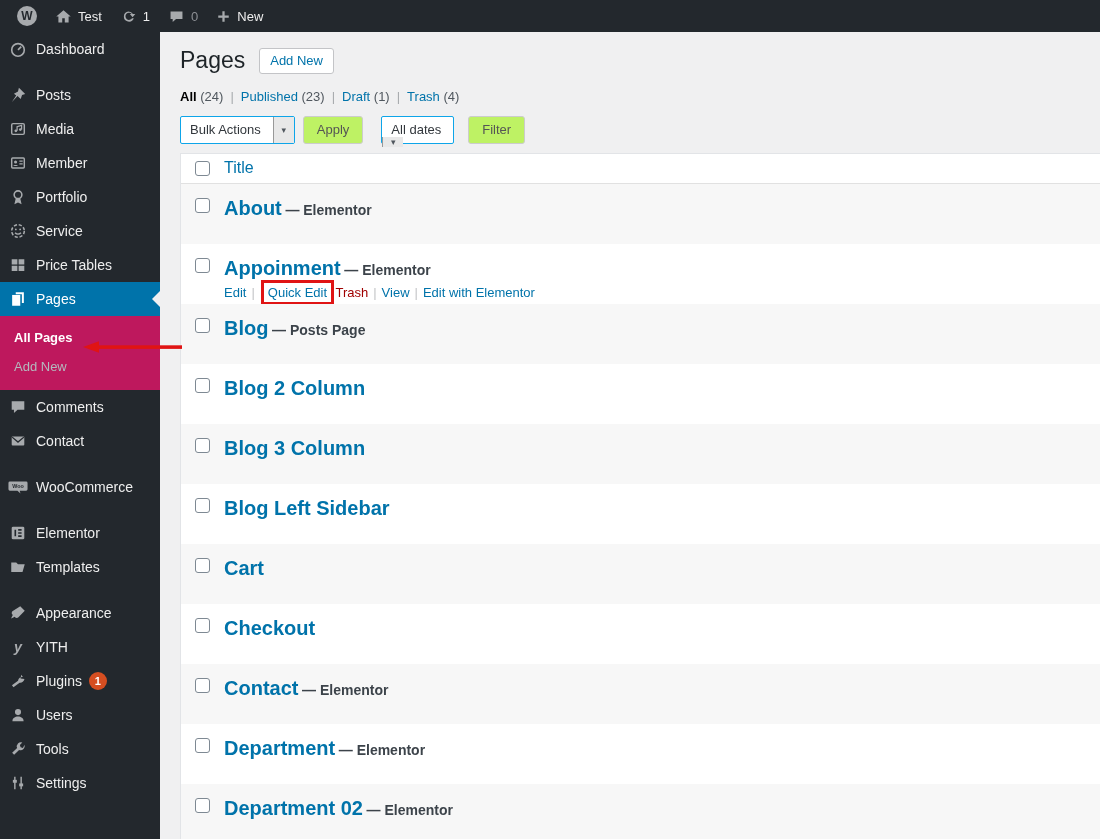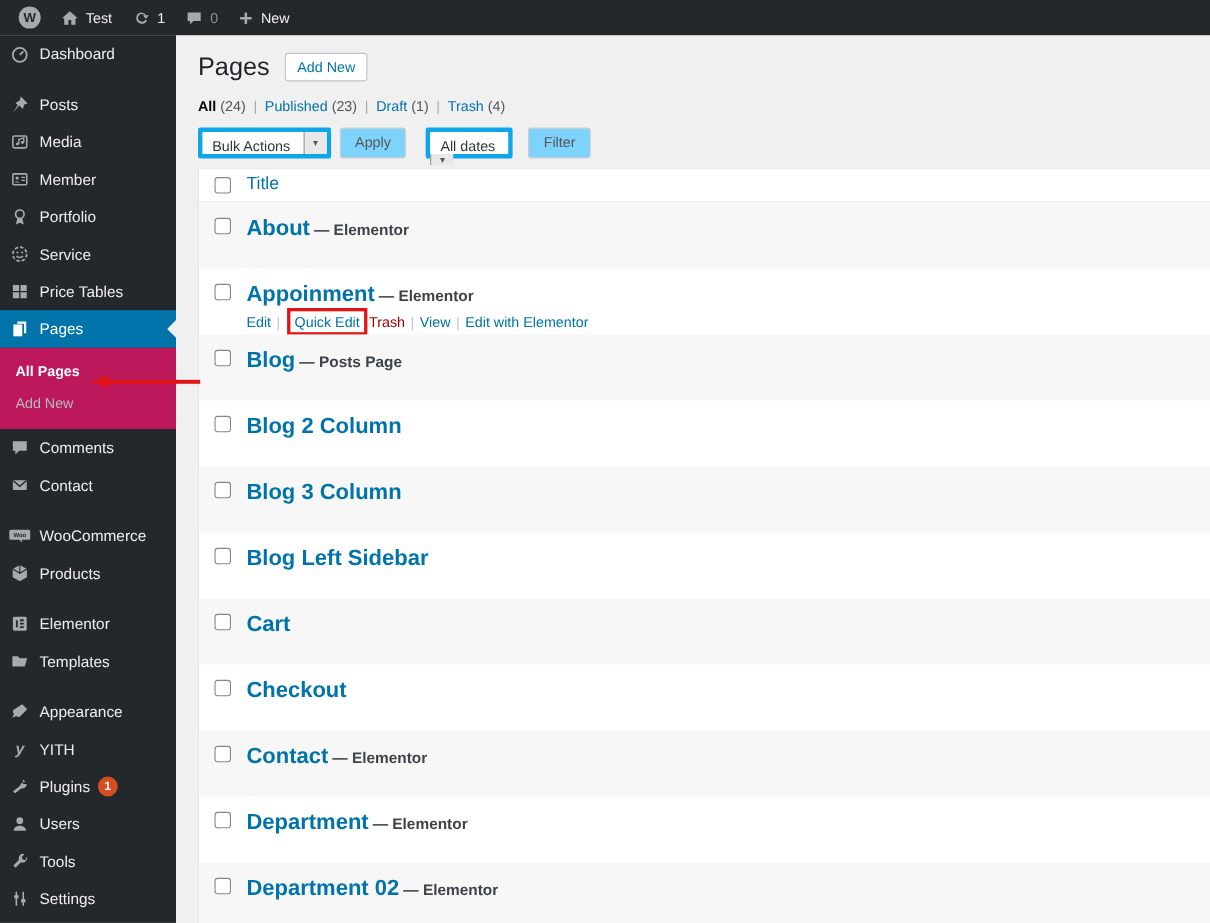--- a/index.html
+++ b/index.html
@@ -68,29 +68,29 @@
   }
   .subsubsub { margin-top:13px; font-size:13px; color:#646970; }
   .subsubsub a { color:#0073aa; }
   .subsubsub .current-filter { color:#000; font-weight:600; }
   .subsubsub .count { color:#50575e; }
   .subsubsub .fsep { color:#a7aaad; margin:0 7px; }
 
   .tablenav { margin-top:12px; display:flex; align-items:center; }
   .fake-select {
     display:inline-flex; align-items:stretch; background:#fff;
-    border:4px solid #0ea5e9; border-radius:2px; height:28px; cursor:pointer;
+    border:1px solid #0ea5e9; border-radius:2px; height:28px; cursor:pointer;
   }
   .fake-select .val { padding:5px 12px 0 9px; color:#32373c; white-space:nowrap; }
   .fake-select .chevbox {
     width:21px; background:#e8e8e8; border-left:1px solid #999;
     display:flex; align-items:center; justify-content:center; color:#50575e; font-size:9px;
   }
   .btn {
-    background:#7dd3fc; border:1px solid #ccc; border-radius:3px; height:28px;
+    background:#bef264; border:1px solid #ccc; border-radius:3px; height:28px;
     padding:0 13px; color:#555; font-size:13px; cursor:pointer; margin-left:8px;
     font-family:"Liberation Sans",sans-serif;
   }
   .btn.filter-btn { margin-left:14px; }
   .dates-select { margin-left:18px;flex-direction:column; }
 
   
   .list-table {
     margin-top:9px; background:#fff;
     border:1px solid #e2e4e7; border-right:none;
@@ -278,29 +278,20 @@
   <div class="menu-item">
     <span class="mi-icon">
       <svg width="20" height="18" viewBox="0 0 22 20">
           <path fill="currentColor" d="M2 4h18a1.6 1.6 0 0 1 1.6 1.6v7A1.6 1.6 0 0 1 20 14.2h-7.2l1 3-3.4-3H2A1.6 1.6 0 0 1 .4 12.6v-7A1.6 1.6 0 0 1 2 4z"></path>
           <text x="11" y="11.6" font-size="6" font-weight="bold" text-anchor="middle" fill="#23282d">Woo</text>
         </svg>
     </span>
     <span>WooCommerce</span>
   </div>
 
-  <div class="menu-item">
-    <span class="mi-icon">
-      <svg width="18" height="18" viewBox="0 0 20 20">
-          <path fill="currentColor" d="M10 1.8l7.2 4.1v8.2L10 18.2l-7.2-4.1V5.9z"></path>
-          <path d="M10 1.8v8.4M2.8 5.9L10 10.2l7.2-4.3" fill="none" stroke="#23282d" stroke-width="1.1"></path>
-        </svg>
-    </span>
-    <span>Products</span>
-  </div>
 
   <div class="menu-spacer"></div>
 
   <div class="menu-item">
     <span class="mi-icon">
       <svg width="18" height="18" viewBox="0 0 20 20">
           <rect x="3" y="3" width="14" height="14" rx="1.5" fill="currentColor"></rect>
           <path d="M7 6.5v7M10.2 6.5h3.8M10.2 10h3.8M10.2 13.5h3.8" stroke="#23282d" stroke-width="1.8"></path>
         </svg>
     </span>

